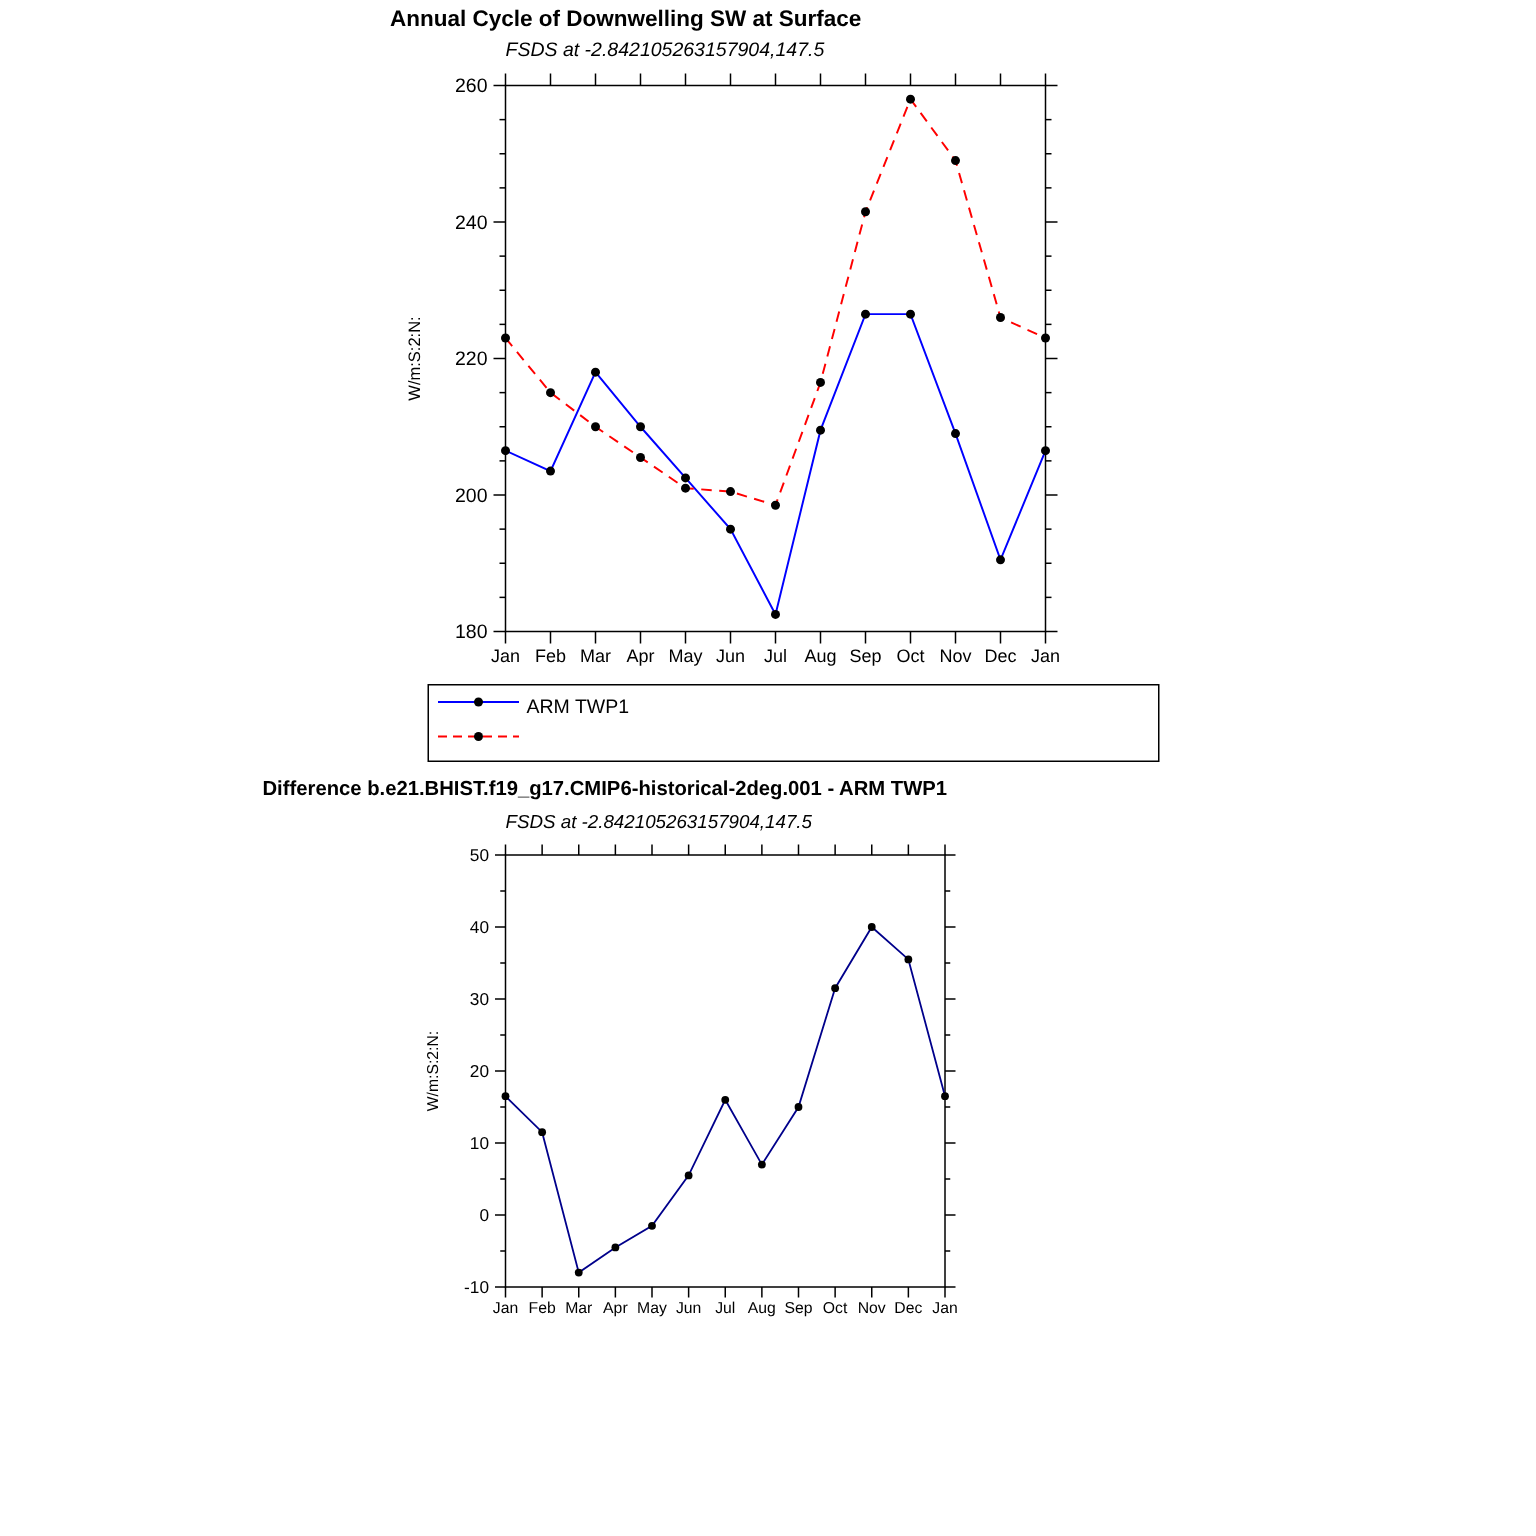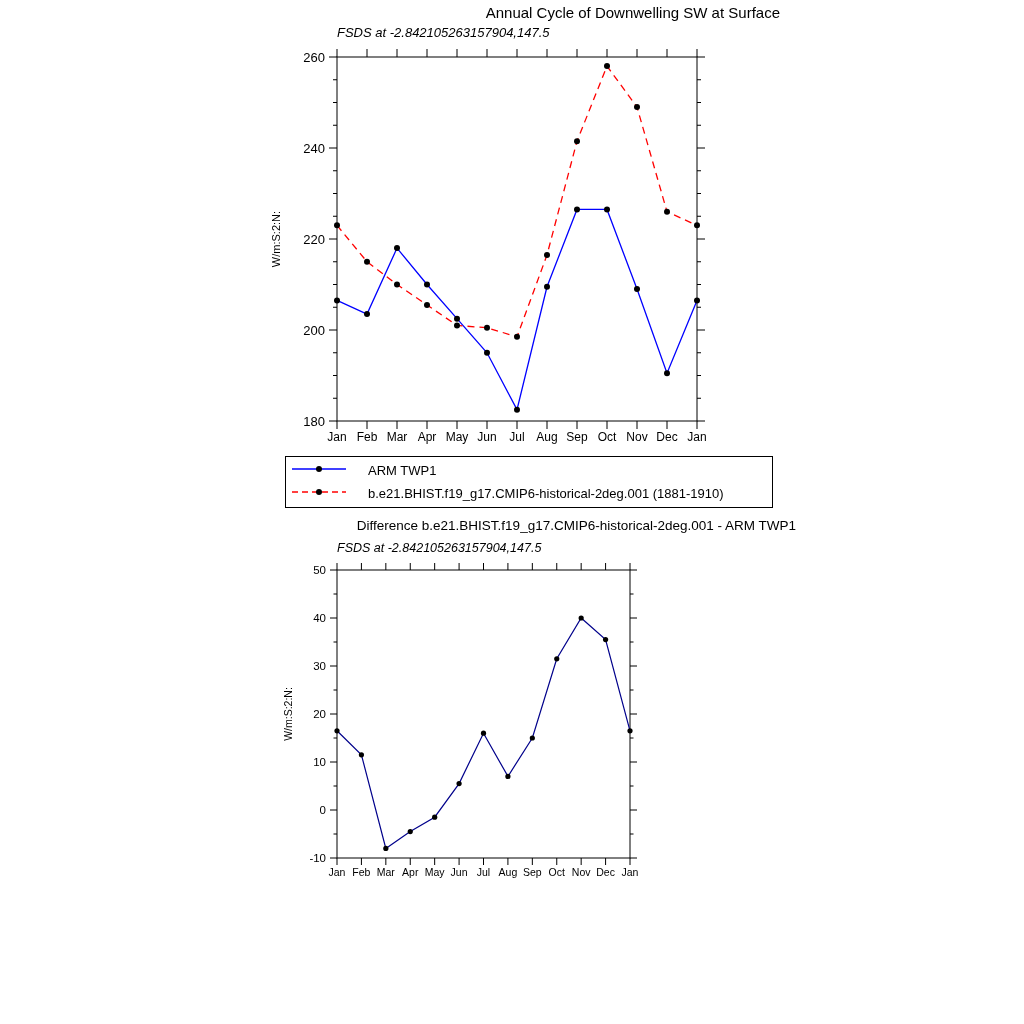--- a/index.html
+++ b/index.html
@@ -1,27 +1,27 @@
 <!DOCTYPE html>
 <html><head>
 <meta charset="utf-8">
 <style>
   * { margin:0; padding:0; box-sizing:border-box; }
   html,body { width:1024px; height:1024px; background:#ffffff; }
   body { font-family:"Liberation Sans","DejaVu Sans",sans-serif; position:relative; color:#000; }
   .abs { position:absolute; }
-  .chart-title { font-weight:normal; text-align:right; white-space:nowrap; }
+  .chart-title { font-weight:bold; text-align:left; white-space:nowrap; }
   .chart-subtitle { white-space:nowrap;font-style:italic; }
   #top-title    { left:260px; top:4px;  width:520px; font-size:15px; }
   #top-subtitle { left:337px; top:25px; font-size:13px; }
   #top-svg      { left:250px; top:40px; }
   #legend-box   { left:285px; top:456px; width:488px; border:1px solid #000; background:#fff; padding:2px 4px; }
   .legend-row   { display:flex; align-items:center; height:23px; }
-  .legend-label { font-size:13px; margin-left:20px; white-space:nowrap; }
-  #bottom-title    { left:186px; top:518px; width:610px; font-size:13.5px; }
+  .legend-label { font-size:13px; margin-left:3px; white-space:nowrap; }
+  #bottom-title    { left:175px; top:518px; width:610px; font-size:13.5px; }
   #bottom-subtitle { left:337px; top:541px; font-size:12.5px; }
   #bottom-svg      { left:250px; top:556px; }
   svg text { font-family:"Liberation Sans","DejaVu Sans",sans-serif; fill:#000; }
 </style>
 </head>
 <body>
 
 <div class="abs chart-title" id="top-title">Annual Cycle of Downwelling SW at Surface</div>
 <div class="abs chart-subtitle" id="top-subtitle">FSDS at -2.842105263157904,147.5</div>
 <svg class="abs" id="top-svg" width="540" height="412">
@@ -147,21 +147,20 @@
     </span>
     <span class="legend-label">ARM TWP1</span>
   </div>
   <div class="legend-row">
     <span>
       <svg width="58" height="14">
         <line x1="2" y1="7" x2="56" y2="7" stroke="#ff0000" stroke-width="1.3" stroke-dasharray="6,4"></line>
         <circle cx="29" cy="7" r="3" fill="#000000"></circle>
       </svg>
     </span>
-    <span class="legend-label">b.e21.BHIST.f19_g17.CMIP6-historical-2deg.001 (1881-1910)</span>
   </div>
 </div>
 
 <div class="abs chart-title" id="bottom-title">Difference b.e21.BHIST.f19_g17.CMIP6-historical-2deg.001 - ARM TWP1</div>
 <div class="abs chart-subtitle" id="bottom-subtitle">FSDS at -2.842105263157904,147.5</div>
 <svg class="abs" id="bottom-svg" width="460" height="345">
     <rect x="87" y="14" width="293" height="288" fill="none" stroke="#000" stroke-width="1"></rect>
     <g stroke="#000" stroke-width="1">
       <line x1="87" y1="302" x2="80" y2="302"></line>
       <line x1="380" y1="302" x2="387" y2="302"></line>

